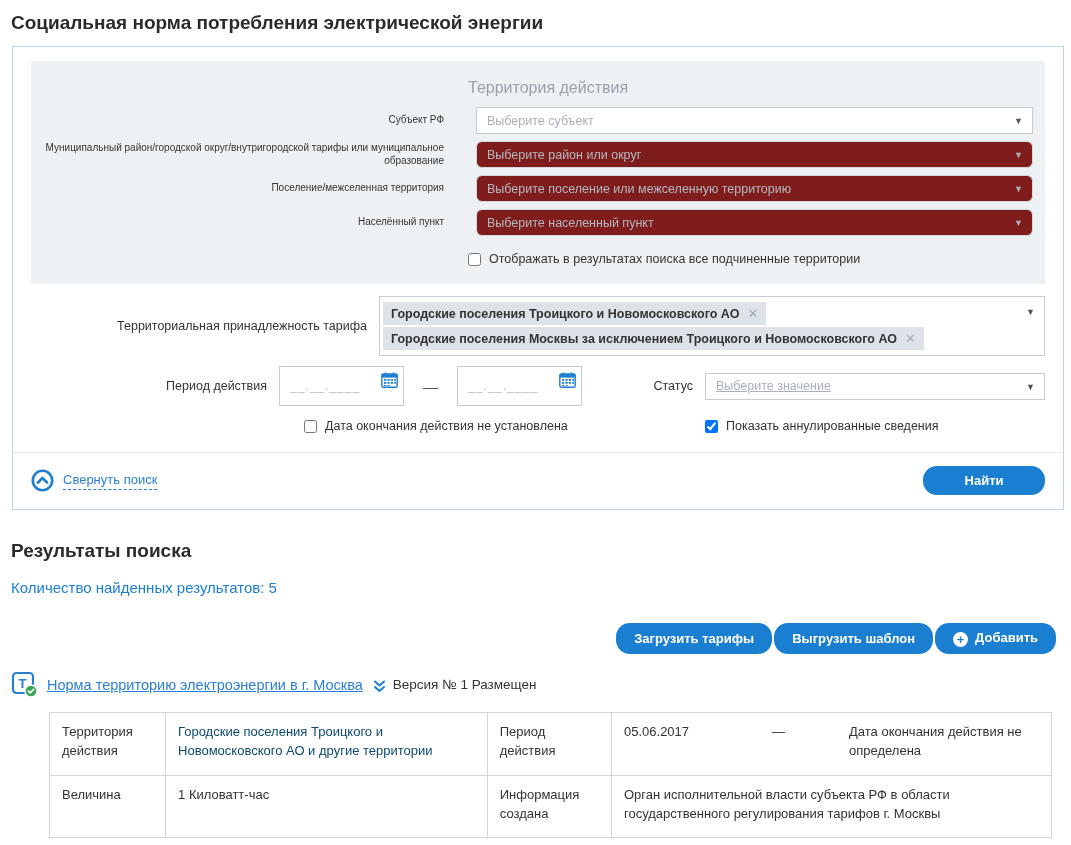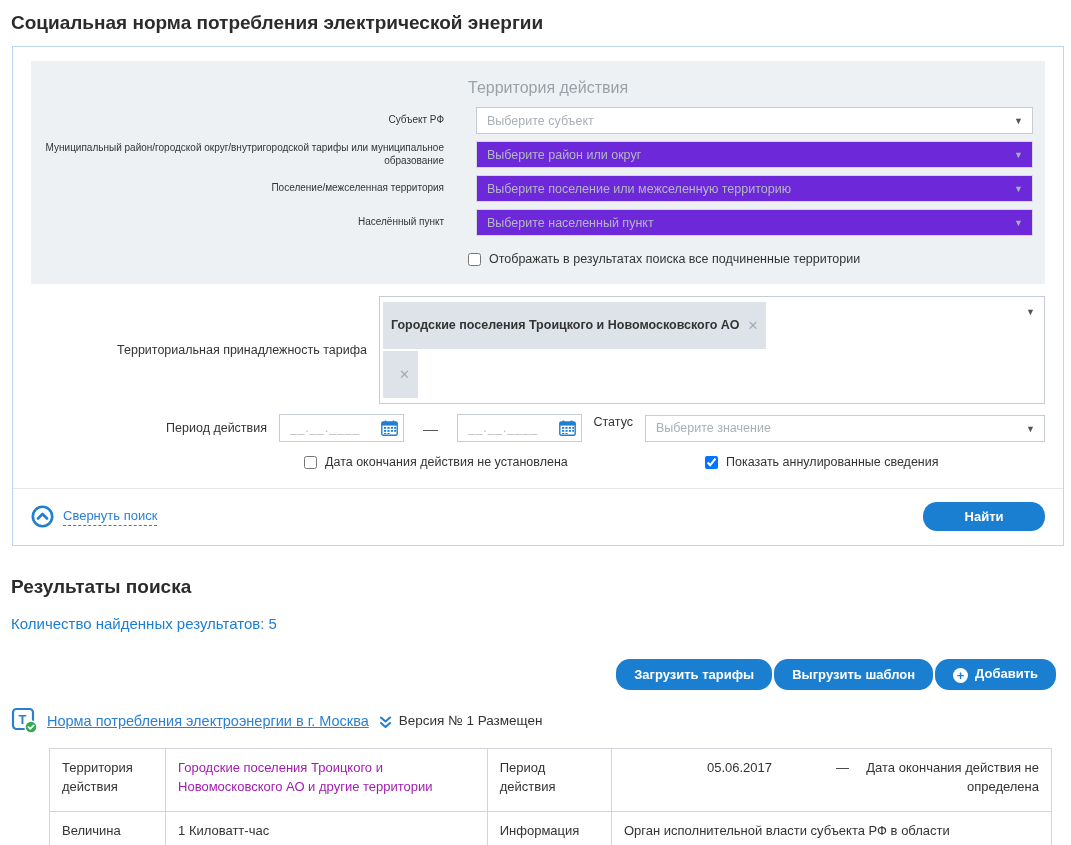--- a/index.html
+++ b/index.html
@@ -18,48 +18,48 @@
   .gray-panel { background:#eef1f4; padding:10px 12px 16px 0; }
   .gp-heading { font-size:16px; color:#9aa1a9; margin:8px 0 10px 437px; }
 
   .form-row { display:flex; align-items:center; margin:7px 0; }
   .lbl-col { width:425px; padding-right:12px; text-align:right; font-size:10px; color:#333; line-height:1.25; }
   .fld-col { flex:1; position:relative;padding-left:20px; }
 
   .select { height:27px; border:1px solid #c6ccd4; background:#fff; display:flex; align-items:center;
             padding:0 26px 0 10px; font-size:12.5px; color:#a9b0b8; position:relative; cursor:pointer; }
   .select .arrow { position:absolute; right:9px; top:8px; font-size:9px; color:#4d565e; }
-  .select.disabled { background:#6d28d9; border-color:#d3d9df; color:#b3b9c0; cursor:default; }
+  .select.disabled { background:#7f1d1d; border-color:#d3d9df; color:#b3b9c0; cursor:default;border-radius:6px; }
   .select.disabled .arrow { color:#a7aeb5; }
 
   .cb-row { display:flex; align-items:center; margin:16px 0 2px 437px; font-size:12.5px; }
   input[type="checkbox"] { width:13px; height:13px; margin-right:8px; }
   .cb-label { font-size:12.5px; color:#333; }
 
   
   .tariff-row { display:flex; align-items:center; margin:12px 0 10px; }
   .tariff-row .lbl { width:348px; padding-right:12px; text-align:right; font-size:12.5px; }
   .multiselect { flex:1; border:1px solid #c6ccd4; background:#fff; padding:3px 30px 3px 3px; position:relative; min-height:55px; }
   .multiselect .arrow { position:absolute; right:9px; top:10px; font-size:9px; color:#4d565e; }
   .tag-line { margin:2px 0; }
-  .tag { display:inline-flex; align-items:flex-start; background:#dde3e9; padding:16px 8px; font-size:12.5px; font-weight:bold; color:#333; }
+  .tag { display:inline-flex; align-items:flex-end; background:#dde3e9; padding:4px 8px; font-size:12.5px; font-weight:bold; color:#333; }
   .tag-x { color:#a3adb8; font-weight:normal; font-size:13px; margin-left:8px; cursor:pointer; }
 
   
   .period-status-row { display:flex; align-items:center; margin:10px 0 0; }
   .ps-lbl { width:248px; padding-right:12px; text-align:right; font-size:12.5px; }
-  .date-wrap { position:relative; width:125px; height:28px; }
+  .date-wrap { position:relative; width:125px; height:40px; }
   .date-wrap input { width:100%; height:100%; border:1px solid #c6ccd4; padding:0 28px 0 10px;
                      font-size:12px; color:#555; letter-spacing:1px; font-family:"Liberation Sans",sans-serif; }
   .date-wrap input::placeholder { color:#b9bfc6; }
   .cal-icon { position:absolute; right:6px; top:6px; cursor:pointer; }
   .dash { margin:0 19px; color:#555; font-size:15px; }
-  .status-group { display:flex; align-items:flex-start; margin-left:auto; }
+  .status-group { display:flex; align-items:center; margin-left:auto; }
   .status-group .lbl { padding-right:12px; font-size:12.5px; }
-  .status-select { width:400px; }
+  .status-select { width:340px;text-decoration:underline; }
 
   .checks-row { display:flex; margin:13px 0 0; }
   .checks-row .left { margin-left:273px; display:flex; align-items:center; }
   .checks-row .right { margin-left:auto; width:340px; display:flex; align-items:center; }
 
   .panel-footer { border-top:1px solid #e4e9ed; margin-top:19px; padding:13px 18px 14px 18px;
                   display:flex; align-items:center; justify-content:space-between; }
   .collapse-link { display:flex; align-items:center; cursor:pointer; }
   .collapse-link .txt { margin-left:9px; font-size:13px; color:#2b7fd4; border-bottom:1px dashed #2b7fd4; padding-bottom:2px; }
   .btn { background:#1a7fd0; color:#fff; font-weight:bold; font-size:13px; border:none; border-radius:14px;
@@ -79,22 +79,22 @@
   .result-header { display:flex; align-items:center; margin:10px 0 0 1px; }
   .result-title { margin-left:9px; font-size:14.5px; color:#2b7fd4; text-decoration:underline; cursor:pointer; }
   .ver-chevrons { margin:3px 6px 0 9px; cursor:pointer; }
   .ver-text { font-size:13.5px; color:#333; }
 
   .result-table { border-collapse:collapse; margin:14px 0 0 39px; width:1003px; }
   .result-table td { border:1px solid #d2d6da; font-size:13px; padding:10px 12px 14px; vertical-align:top; line-height:1.45; }
   .result-table td.lbl { width:122px; color:#333; }
   .result-table td.lbl2 { width:130px; color:#333; }
   .result-table td.val1 { width:378px; }
-  .result-table a.cell-link { color:#a21caf; text-decoration:none; cursor:pointer; }
-  .period-cell { display:flex;text-align:right; }
+  .result-table a.cell-link { color:#0c4a6e; text-decoration:none; cursor:pointer; }
+  .period-cell { display:flex; }
   .period-cell .d1 { width:148px; }
   .period-cell .d2 { width:77px; }
   .period-cell .d3 { width:190px; }
 
   svg { display:block; }
 </style>
 </head>
 <body>
 
 <div class="page">
@@ -157,20 +157,21 @@
         <div class="lbl">Территориальная принадлежность тарифа</div>
         <div class="multiselect">
           <div class="tag-line">
             <span class="tag">
               <span>Городские поселения Троицкого и Новомосковского АО</span>
               <span class="tag-x">✕</span>
             </span>
           </div>
           <div class="tag-line">
             <span class="tag">
+              <span>Городские поселения Москвы за исключением Троицкого и Новомосковского АО</span>
               <span class="tag-x">✕</span>
             </span>
           </div>
           <span class="arrow">▼</span>
         </div>
       </div>
 
       <div class="period-status-row">
         <div class="ps-lbl">Период действия</div>
         <div class="date-wrap">
@@ -267,21 +268,21 @@
 
   <div class="result-header">
     <span>
       <svg width="27" height="27" viewBox="0 0 27 27">
         <rect x="2" y="2" width="20" height="20" rx="3.5" fill="#fff" stroke="#2a7fd0" stroke-width="2.2"></rect>
         <text x="11.5" y="17" font-family="Liberation Sans, sans-serif" font-size="13" font-weight="bold" fill="#2a7fd0" text-anchor="middle">Т</text>
         <circle cx="20" cy="20" r="6" fill="#35a854" stroke="#fff" stroke-width="1.4"></circle>
         <polyline points="17.3,20 19.2,21.9 22.7,18.3" fill="none" stroke="#fff" stroke-width="1.7" stroke-linecap="round" stroke-linejoin="round"></polyline>
       </svg>
     </span>
-    <a class="result-title">Норма потребления электроэнергии в г. Москва</a>
+    <a class="result-title">Норма территорию электроэнергии в г. Москва</a>
     <span class="ver-chevrons">
       <svg width="15" height="15" viewBox="0 0 15 15">
         <polyline points="3,2.5 7.5,6.5 12,2.5" fill="none" stroke="#1f7fd2" stroke-width="2" stroke-linecap="round" stroke-linejoin="round"></polyline>
         <polyline points="3,8 7.5,12 12,8" fill="none" stroke="#1f7fd2" stroke-width="2" stroke-linecap="round" stroke-linejoin="round"></polyline>
       </svg>
     </span>
     <span class="ver-text">Версия № 1 Размещен</span>
   </div>
 
   <table class="result-table">

